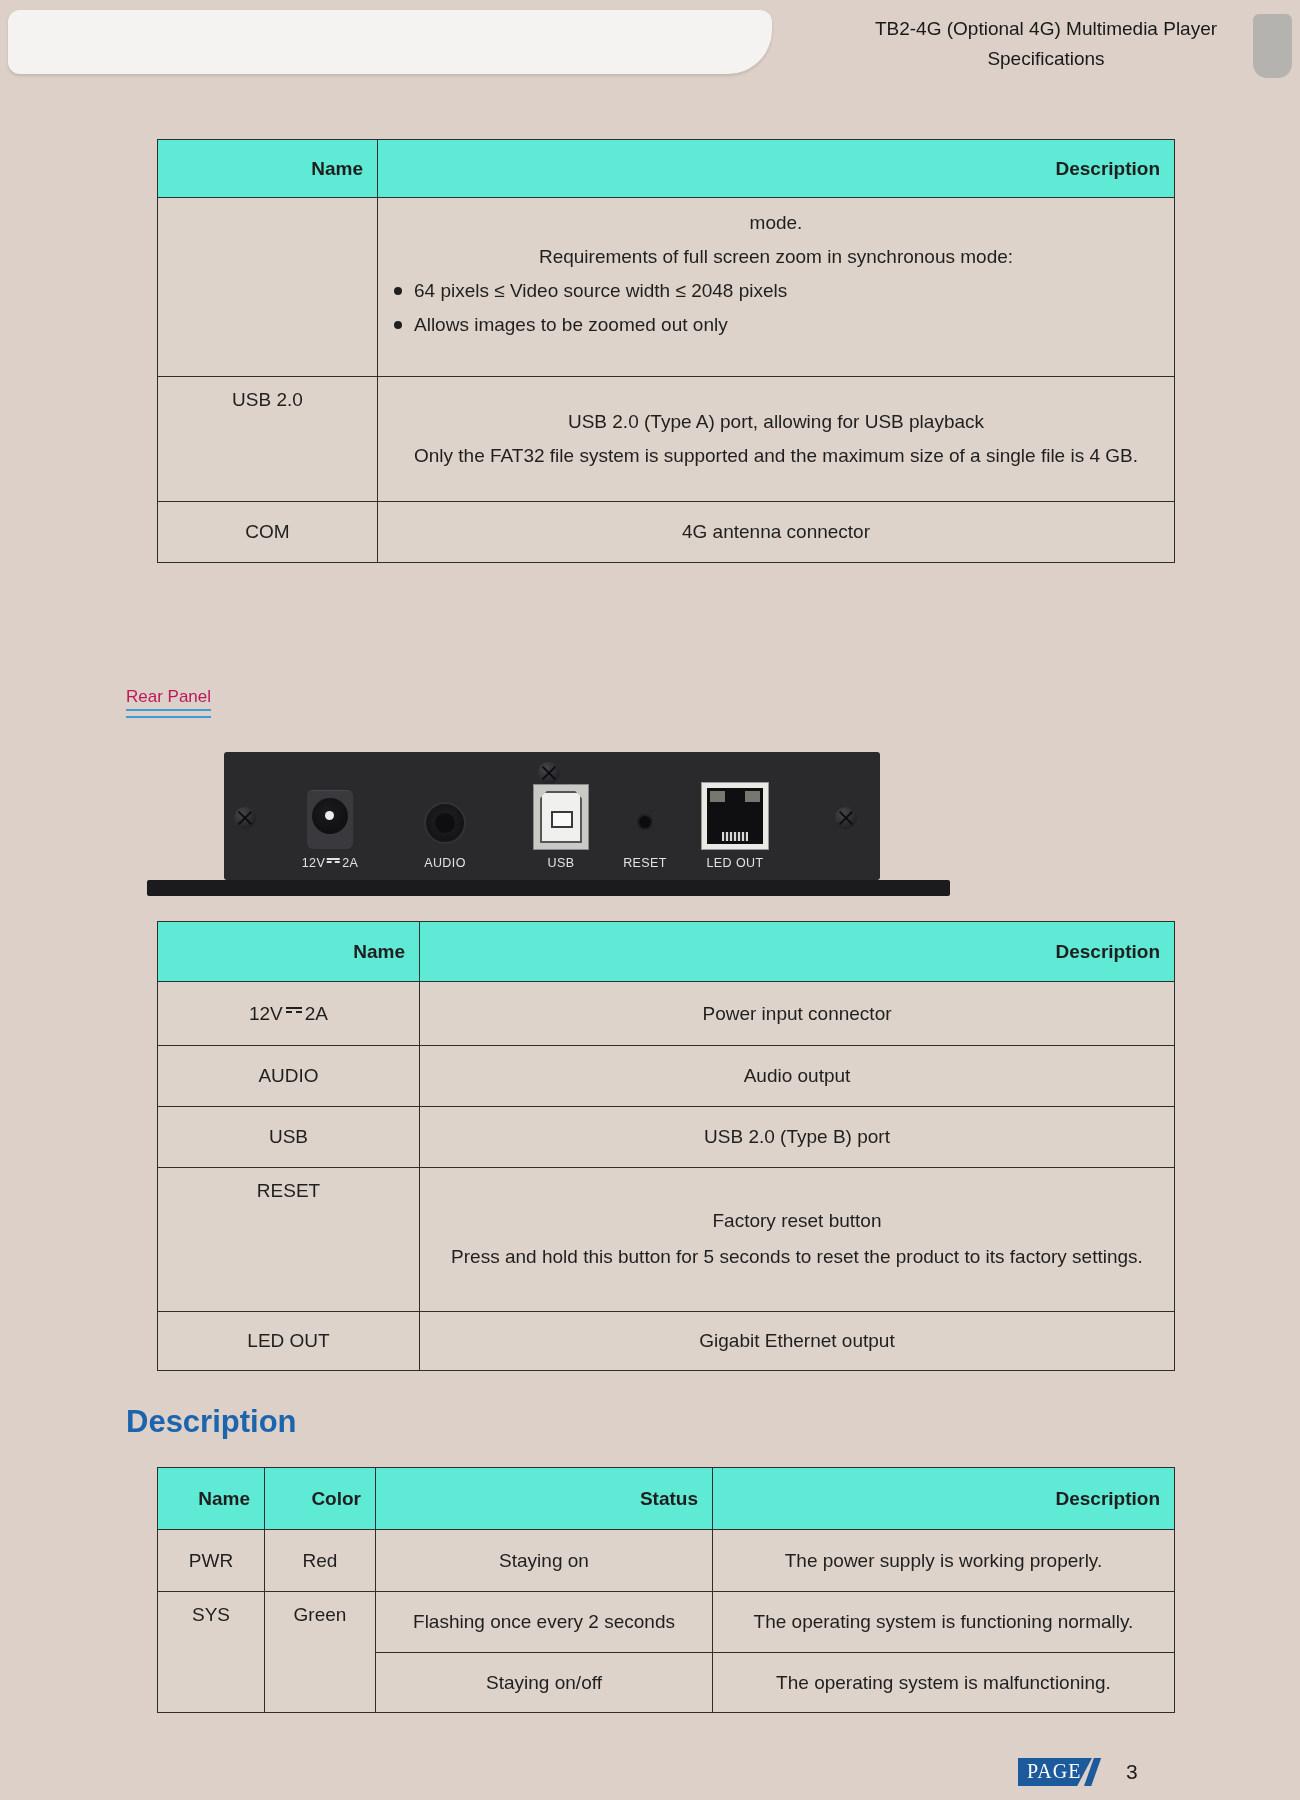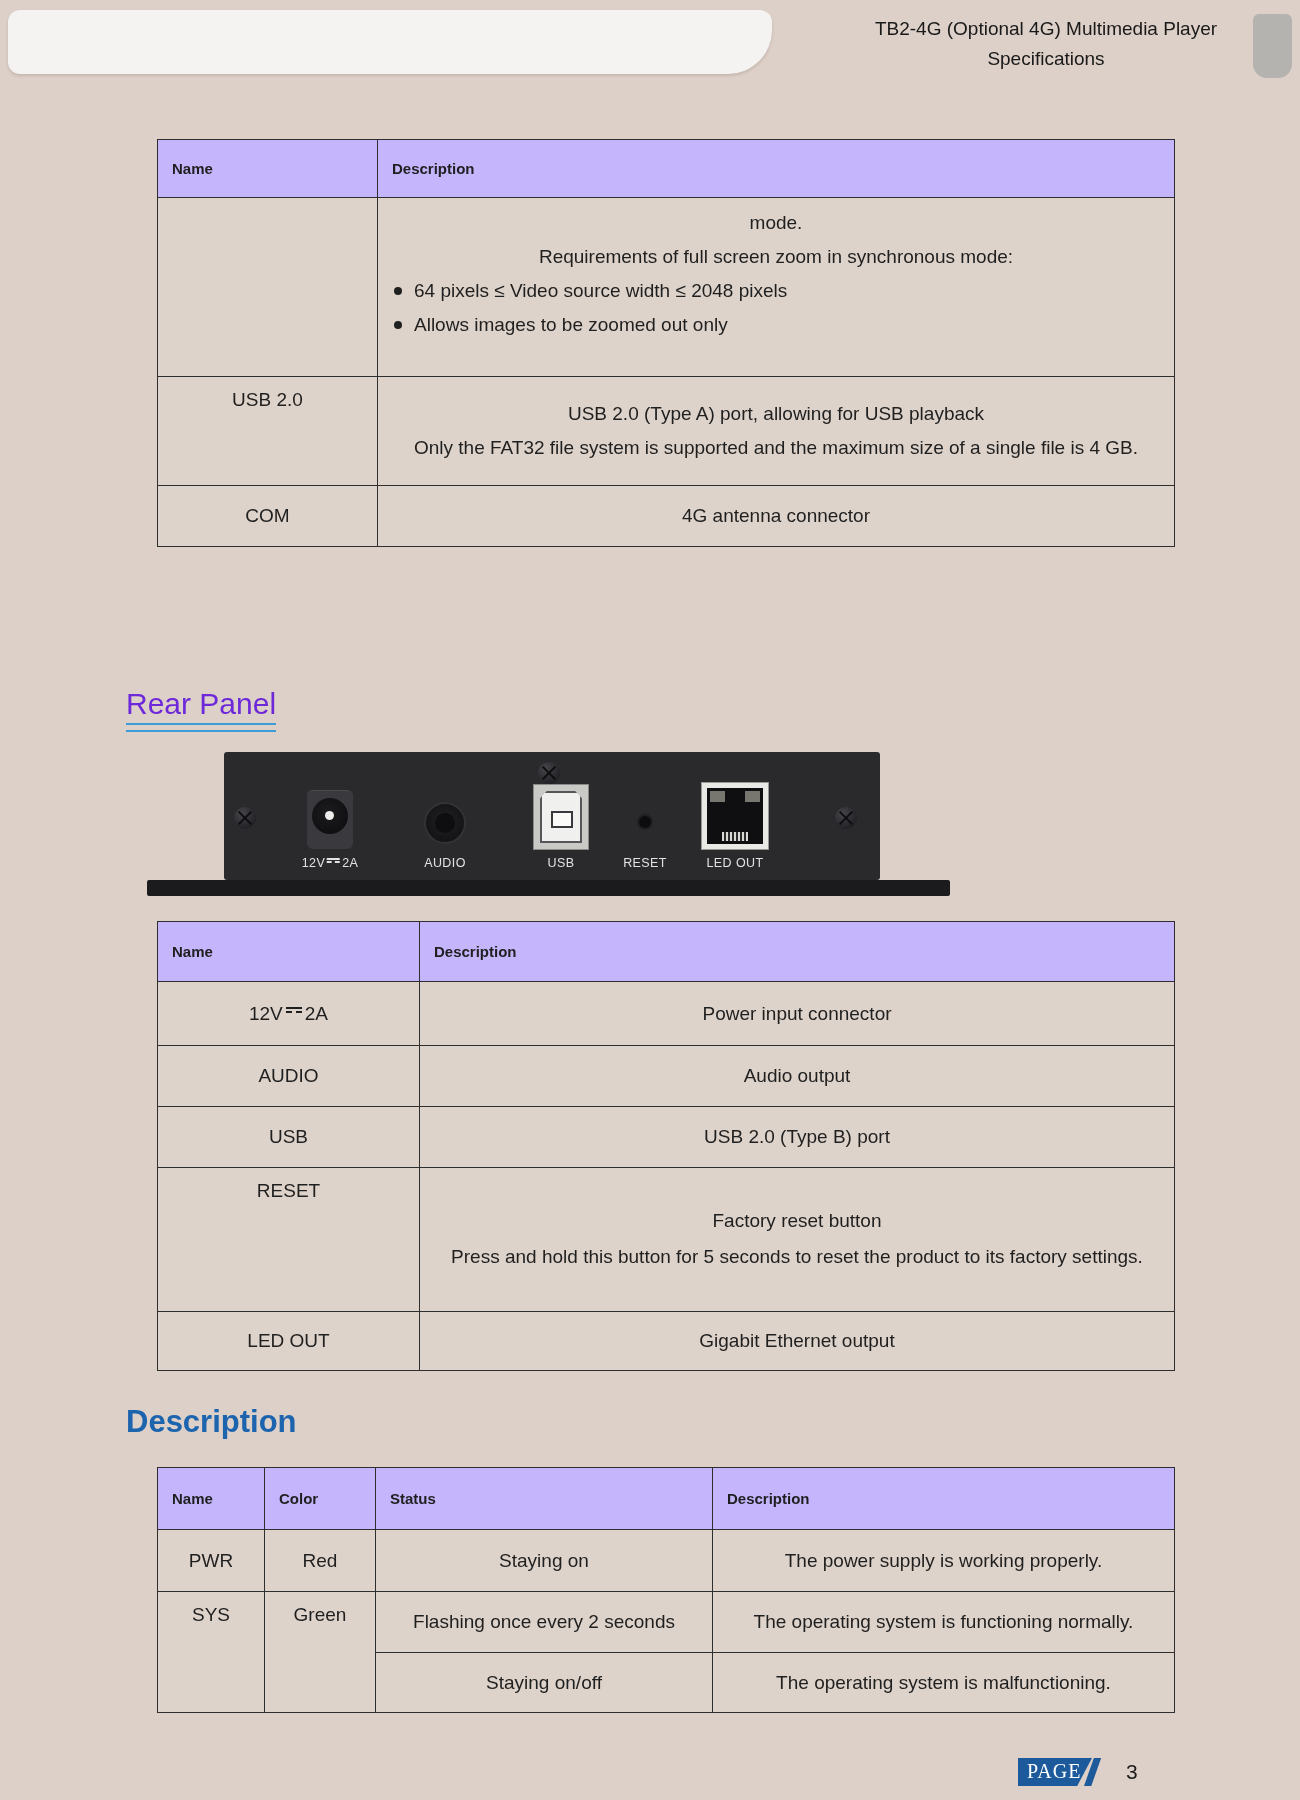--- a/index.html
+++ b/index.html
@@ -26,21 +26,21 @@
   
   table.doc{
     position:absolute;border-collapse:collapse;table-layout:fixed;
     font-size:19px;color:#1F1F1F;
   }
   table.doc td,table.doc th{
     border:1.6px solid #2E2E2E;padding:6px 14px;vertical-align:middle;
     text-align:left;overflow:hidden;
   }
   table.doc th{
-    background:#c4b5fd;font-weight:bold;font-size:15px;
+    background:#5eead4;font-weight:bold;font-size:19px;text-align:right;
   }
   table.doc td{background:#DED3CB;text-align:center;}
   .vtop{vertical-align:top !important;padding-top:12px !important;}
   .pp{margin:0;line-height:26px;}
   .pp + .pp,.pp + .bullet,.bullet + .bullet{margin-top:8px;}
   .bullet{display:flex;align-items:flex-start;line-height:26px;}
   .bullet-dot{
     flex:0 0 auto;width:8px;height:8px;border-radius:50%;
     background:#1F1F1F;margin:9px 12px 0 2px;
   }
@@ -50,21 +50,21 @@
     border-top:2.5px solid #1F1F1F;vertical-align:middle;margin:0 3px 3px 3px;
   }
   .dcsym::after{
     content:"";position:absolute;left:0;top:2px;width:100%;height:0;
     border-top:2.5px dashed #1F1F1F;
   }
   .dcsym.light{border-top-color:#E2E2E2;width:13px;height:7px;margin:0 2px 2px 2px;border-top-width:2px;}
   .dcsym.light::after{border-top-color:#E2E2E2;border-top-width:2px;top:1px;}
   
   .rear-link{
-    position:absolute;left:126px;top:687px;font-size:30px;color:#6d28d9;
+    position:absolute;left:126px;top:687px;font-size:17px;color:#be185d;
     cursor:pointer;
   }
   .rear-link .u1{display:inline-block;border-bottom:2px solid #3D9BD5;padding-bottom:5px;}
   .rear-link .u2{display:inline-block;border-bottom:2px solid #3D9BD5;padding-bottom:2px;}
   
   .device{position:absolute;left:147px;top:752px;width:803px;height:145px;}
   .device-panel{
     position:absolute;left:77px;top:0;width:656px;height:128px;
     background:#2A2A2D;border-radius:3px;
   }
@@ -190,21 +190,21 @@
       <div class="bullet">
         <span class="bullet-dot"></span>
         <span>64 pixels ≤ Video source width ≤ 2048 pixels</span>
       </div>
       <div class="bullet">
         <span class="bullet-dot"></span>
         <span>Allows images to be zoomed out only</span>
       </div>
     </td>
   </tr>
-  <tr style="height:109px">
+  <tr style="height:125px">
     <td class="vtop">USB 2.0</td>
     <td>
       <p class="pp">USB 2.0 (Type A) port, allowing for USB playback</p>
       <p class="pp">Only the FAT32 file system is supported and the maximum size of a single file is 4 GB.</p>
     </td>
   </tr>
   <tr style="height:61px">
     <td>COM</td>
     <td>
       <p class="pp">4G antenna connector</p>

